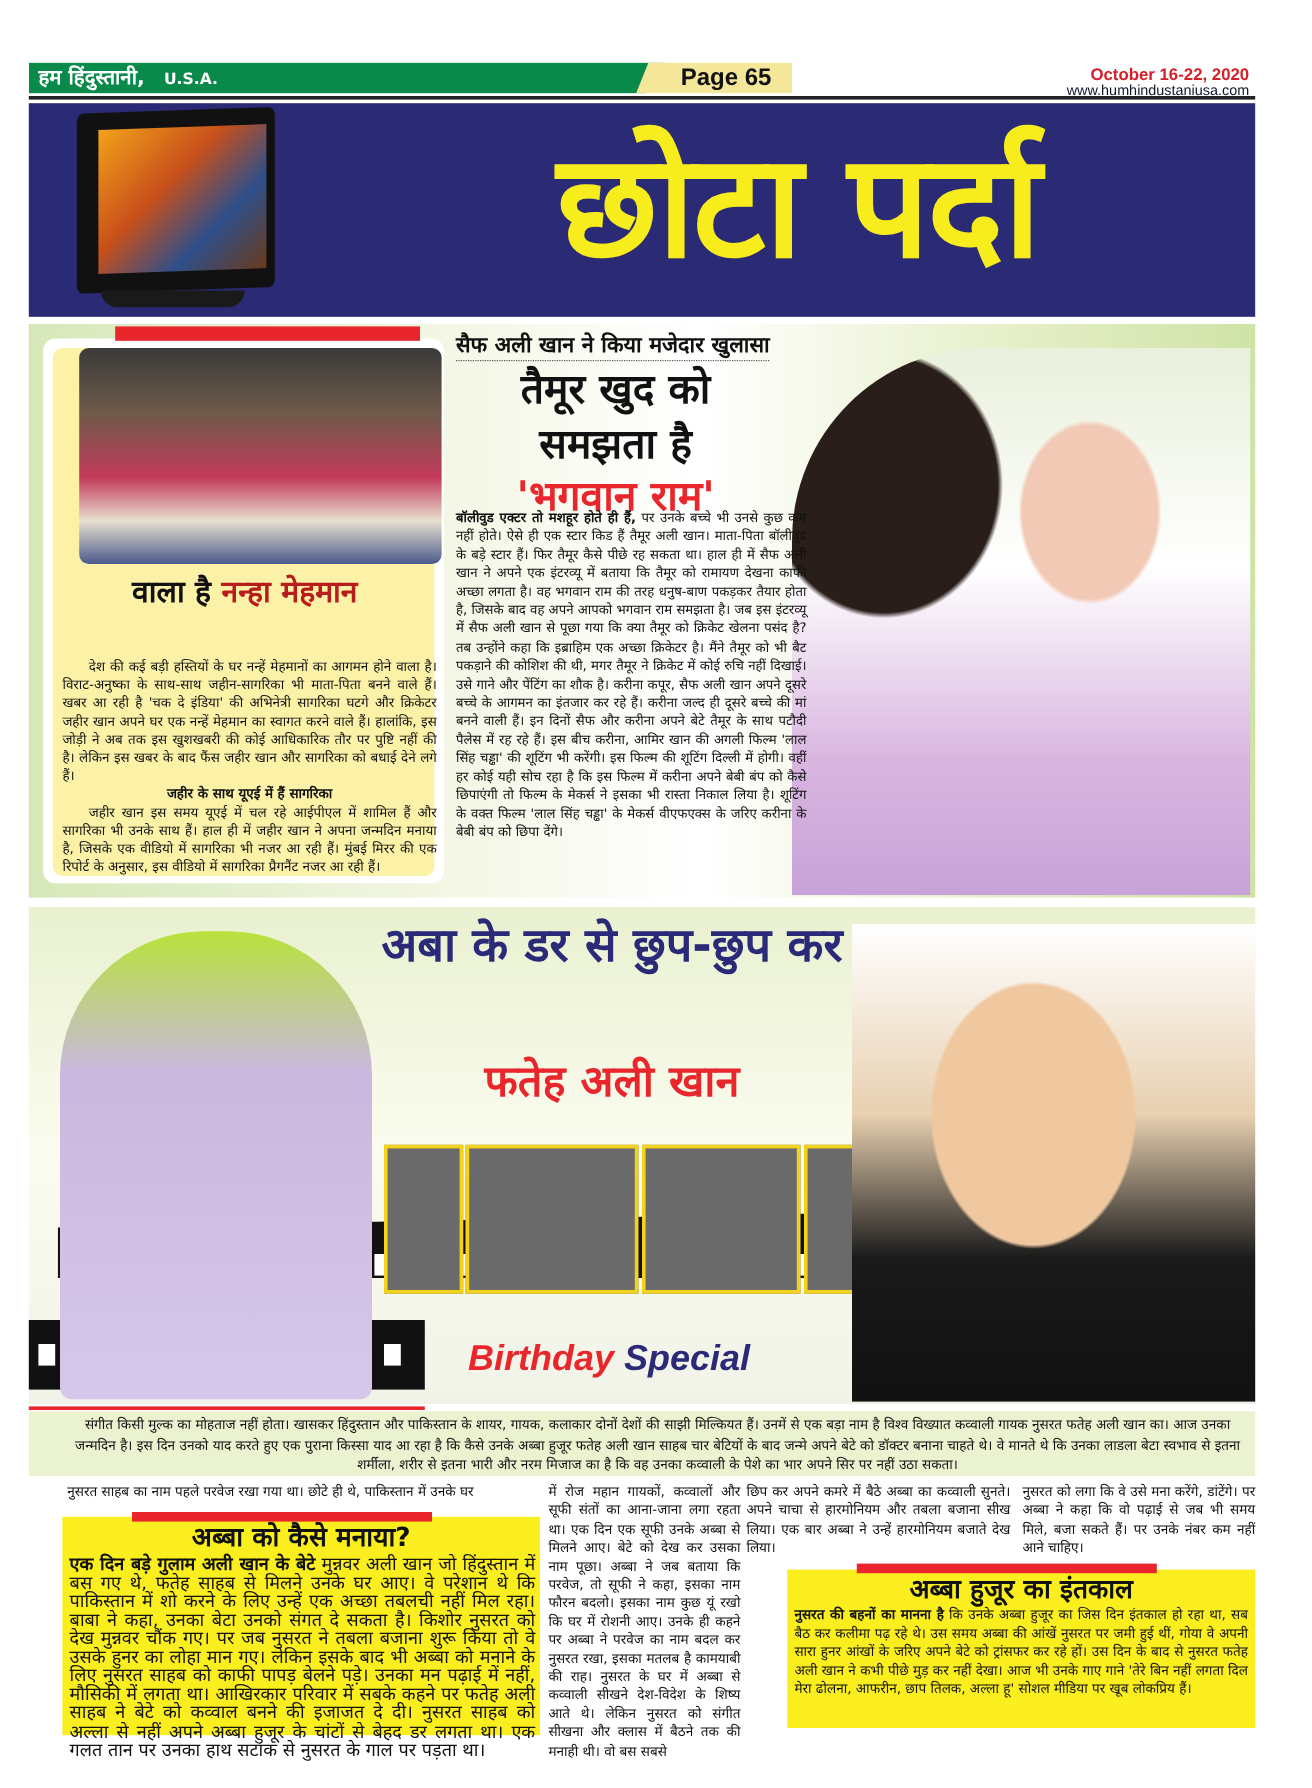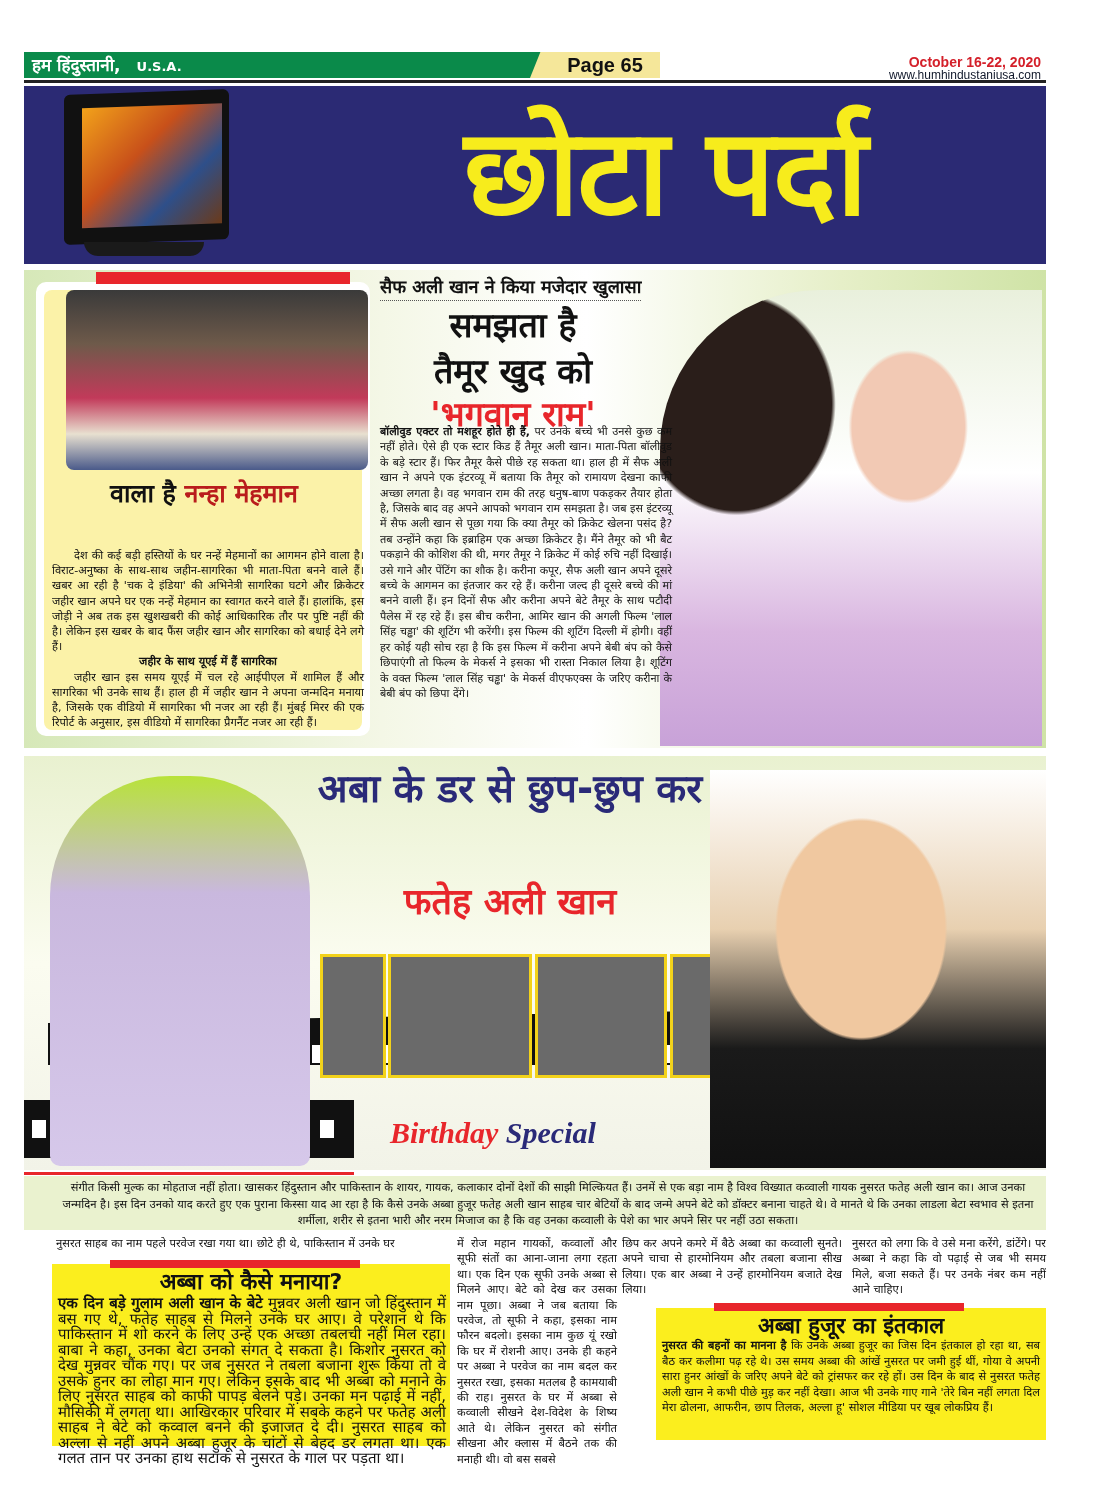--- a/index.html
+++ b/index.html
@@ -63,21 +63,21 @@
   .film-hole { position:absolute; width:14px; height:18px; background:#fff; }
   .nusrat-left { left:50px; top:776px; width:260px; height:390px;
                  background:linear-gradient(180deg,#b8e23a 0%,#c9b8de 30%,#d6c8ea 100%);
                  border-radius:120px 120px 10px 10px; }
   .frame { position:absolute; top:954px; height:118px; border:3px solid #f2d21a; background:#6a6a6a; }
   .nusrat-right { left:710px; top:770px; width:336px; height:398px;
                   background:radial-gradient(ellipse at 45% 40%,#f0c8a0 0 32%,transparent 33%),
                              linear-gradient(180deg,#fff 0%,#e8d0b0 40%,#1a1a1a 70%,#111 100%); }
   .hl-nusrat { left:250px; top:760px; width:520px; text-align:center; color:#2a2a78; font-weight:bold; font-size:39px; line-height:58px; }
   .hl-nusrat-red { left:250px; top:880px; width:520px; text-align:center; color:#e8262b; font-weight:bold; font-size:36px; line-height:44px; }
-  .bday { left:390px; top:1116px; font-family:Liberation Serif, serif; font-style:italic; font-weight:bold; font-size:30px; }
+  .bday { left:390px; top:1116px; font-family:Liberation Sans, sans-serif; font-style:italic; font-weight:bold; font-size:30px; }
   .bday .b1 { color:#e8262b; } .bday .b2 { color:#2a2a78; }
 
   
   .intro { left:24px; top:1176px; width:1022px; height:54px; background:#eaf2cf; }
   .intro-text { left:58px; top:1180px; width:980px; font-size:11.3px; line-height:16.5px; text-align:center; }
   .red-bar-bottom { left:24px; top:1172px; width:330px; height:3px; background:#e8262b; }
 
   
   .col { font-size:11.3px; line-height:15.4px; text-align:justify; }
   .col-1-top { left:56px; top:1236px; width:392px; }
@@ -125,22 +125,22 @@
   <div><span>वाला है</span> <span class="red">नन्हा मेहमान</span></div>
 </div>
 <div class="abs body-left">
   <p>देश की कई बड़ी हस्तियों के घर नन्हें मेहमानों का आगमन होने वाला है। विराट-अनुष्का के साथ-साथ जहीन-सागरिका भी माता-पिता बनने वाले हैं। खबर आ रही है 'चक दे इंडिया' की अभिनेत्री सागरिका घटगे और क्रिकेटर जहीर खान  अपने घर एक नन्हें मेहमान का स्वागत करने वाले हैं। हालांकि, इस जोड़ी ने अब तक इस खुशखबरी की कोई आधिकारिक तौर पर पुष्टि नहीं की है। लेकिन इस खबर के बाद फैंस जहीर खान और सागरिका को बधाई देने लगे हैं।</p>
   <p class="subhead-left">जहीर के साथ यूएई में हैं सागरिका</p>
   <p>जहीर खान इस समय यूएई में चल रहे आईपीएल में शामिल हैं और सागरिका भी उनके साथ हैं। हाल ही में जहीर खान ने अपना जन्मदिन मनाया है, जिसके एक वीडियो में सागरिका भी नजर आ रही हैं। मुंबई मिरर की एक रिपोर्ट के अनुसार, इस वीडियो में सागरिका प्रैगनैंट नजर आ रही हैं।</p>
 </div>
 
 <div class="abs kicker-saif">सैफ अली खान ने किया मजेदार खुलासा</div>
 <div class="abs hl-taimur">
+  <div>तैमूर खुद को</div>
   <div>समझता है</div>
-  <div>तैमूर खुद को</div>
 </div>
 <div class="abs hl-taimur-red">'भगवान राम'</div>
 <div class="abs photo-family"></div>
 <div class="abs body-taimur">
   <span class="lead">बॉलीवुड एक्टर तो मशहूर होते ही हैं,</span><span> पर उनके बच्चे भी उनसे कुछ कम नहीं होते। ऐसे ही एक स्टार किड हैं तैमूर अली खान। माता-पिता बॉलीवुड के बड़े स्टार हैं। फिर तैमूर कैसे पीछे रह सकता था। हाल ही में सैफ अली खान ने अपने एक इंटरव्यू में बताया कि तैमूर को रामायण देखना काफी अच्छा लगता है। वह भगवान राम की तरह धनुष-बाण पकड़कर तैयार होता है, जिसके बाद वह अपने आपको भगवान राम समझता है। जब इस इंटरव्यू में सैफ अली खान से पूछा गया कि क्या तैमूर को क्रिकेट खेलना पसंद है? तब उन्होंने कहा कि इब्राहिम एक अच्छा क्रिकेटर है। मैंने तैमूर को भी बैट पकड़ाने की कोशिश की थी, मगर तैमूर ने क्रिकेट में कोई रुचि नहीं दिखाई। उसे गाने और पेंटिंग का शौक है। करीना कपूर, सैफ अली खान अपने दूसरे बच्चे के आगमन का इंतजार कर रहे हैं। करीना जल्द ही दूसरे बच्चे की मां बनने वाली हैं। इन दिनों सैफ और करीना अपने बेटे तैमूर के साथ पटौदी पैलेस में रह रहे हैं। इस बीच करीना, आमिर खान की अगली फिल्म 'लाल सिंह चड्ढा' की शूटिंग भी करेंगी। इस फिल्म की शूटिंग दिल्ली में होगी। वहीं हर कोई यही सोच रहा है कि इस फिल्म में करीना अपने बेबी बंप को कैसे छिपाएंगी तो फिल्म के मेकर्स ने इसका भी रास्ता निकाल लिया है। शूटिंग के वक्त फिल्म 'लाल सिंह चड्ढा' के मेकर्स वीएफएक्स के जरिए करीना के बेबी बंप को छिपा देंगे।</span>
 </div>
 
 <div class="abs nusrat-sec"></div>
 <div class="abs film-strip-1">
     <div class="film-hole" style="left: 8px; top: 40px;"></div>

